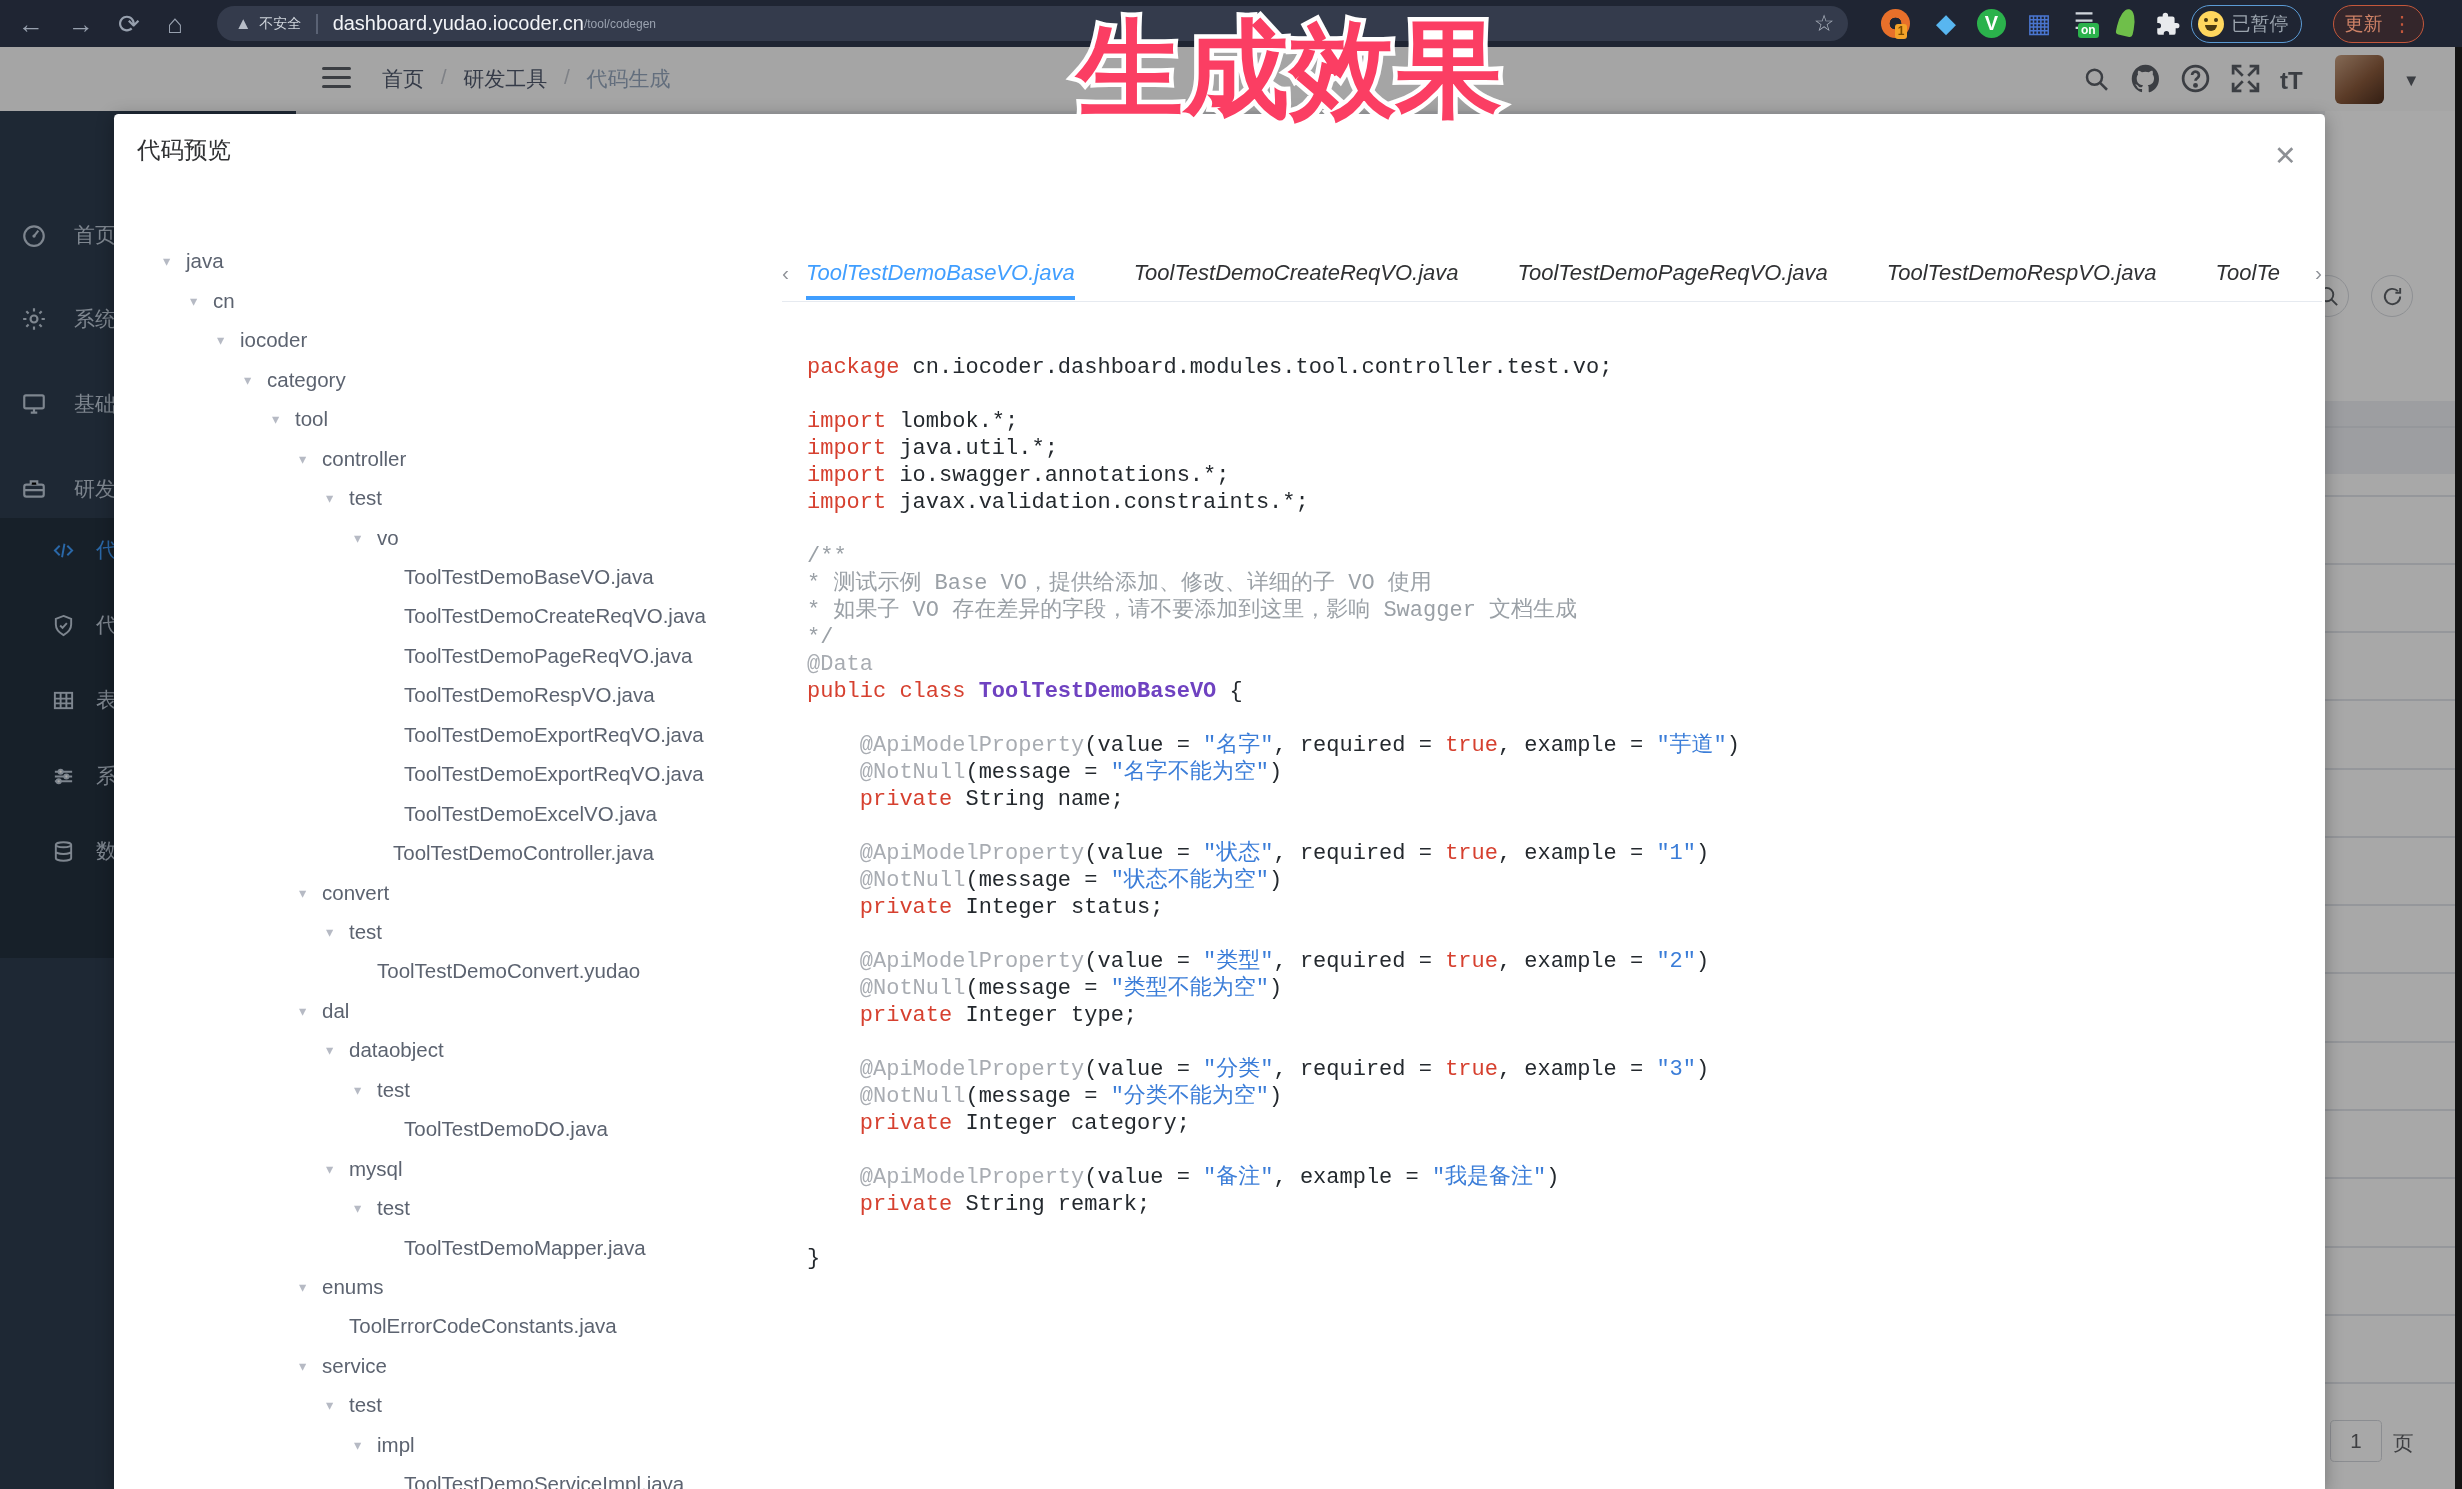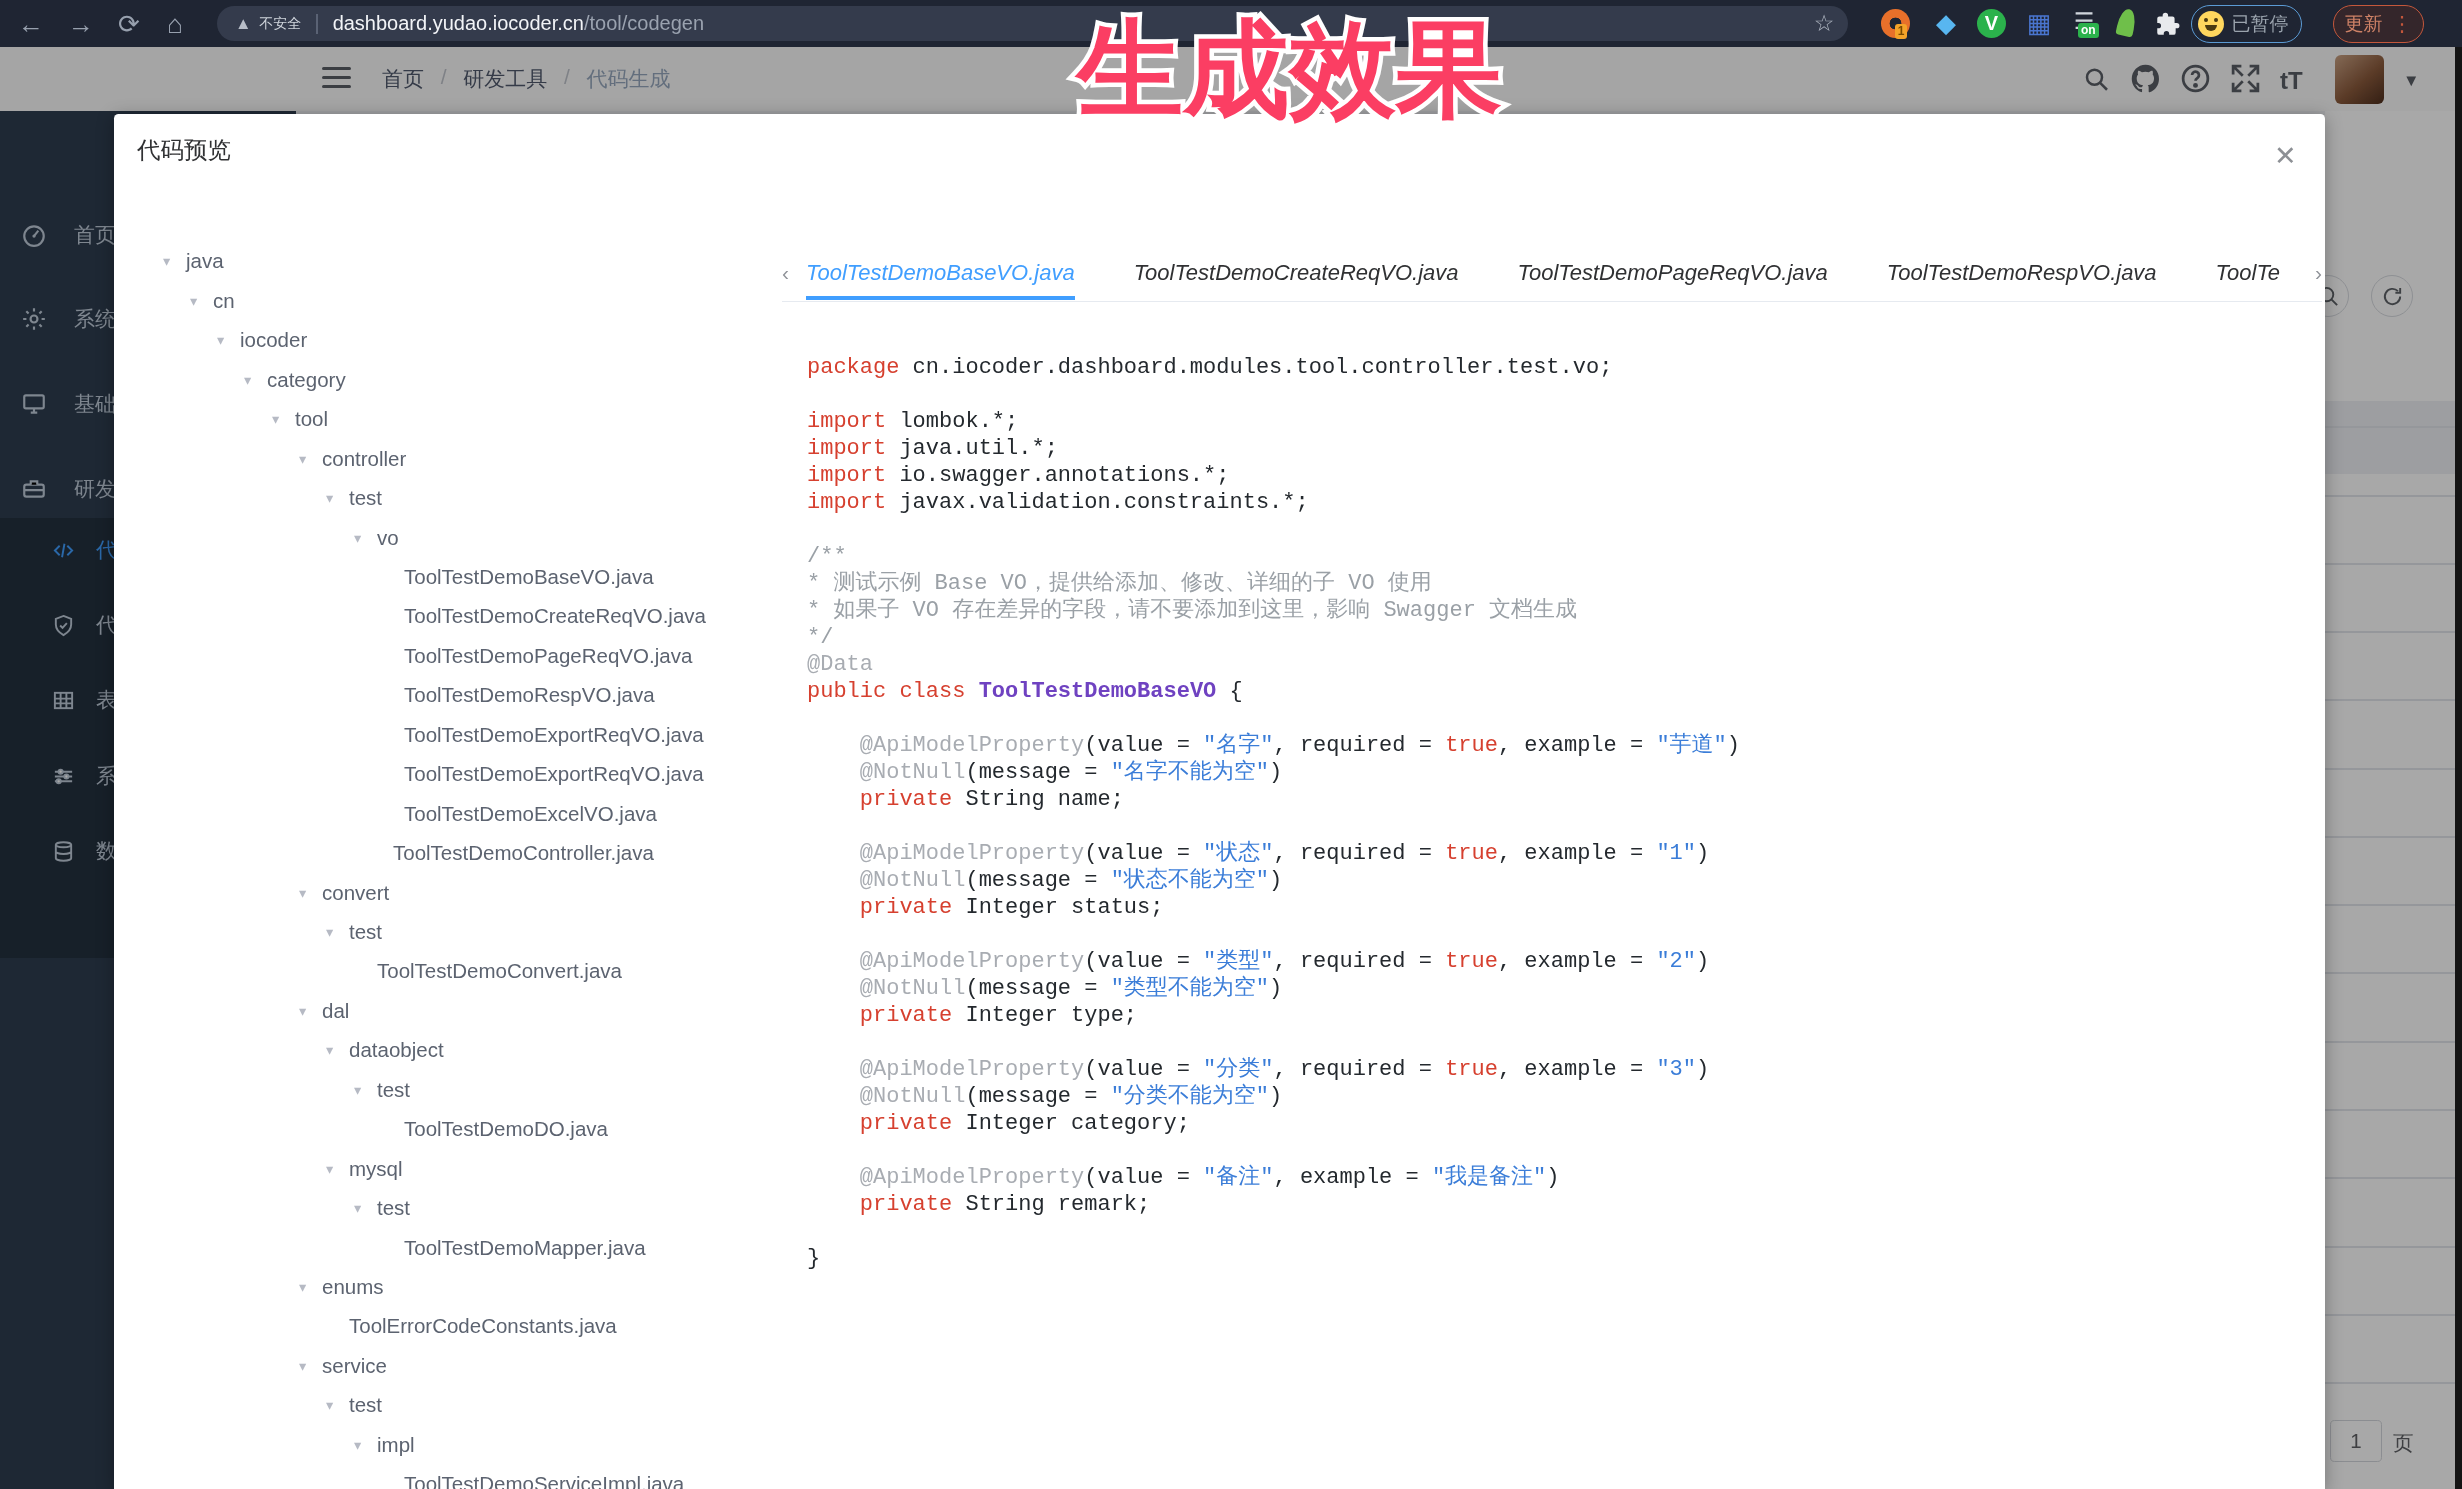--- a/index.html
+++ b/index.html
@@ -11,21 +11,21 @@
   #browser-bar { position:absolute; left:0; top:0; width:2462px; height:47px;
                  background:#1f2533; z-index:40; }
   .nav-ic { position:absolute; top:7.6px; font-size:26px; color:#97a0ae; line-height:32px; }
   #omnibox { position:absolute; left:217px; top:6px; width:1631px; height:35px;
              background:#343b4c; border-radius:17.4px; display:flex; align-items:center;
              padding:0 18px; }
   #omni-warn { color:#b7bdc7; font-size:16.7px; margin-right:7.6px; }
   #omni-sec  { color:#cfd4db; font-size:14px; }
   .omni-sep  { width:1.5px; height:20px; background:#5a6274; margin:0 15px; }
   #omni-host { color:#f2f4f7; font-size:20px; }
-  #omni-path { color:#9aa2af; font-size:20px; }
+  #omni-path { color:#9aa2af; font-size:12px; }
   #omni-star { position:absolute; right:13.7px; color:#aeb5c0; font-size:23px; }
   .ext { position:absolute; top:9px; width:29px; height:29px; border-radius:50%; }
   .badge { position:absolute; font-size:12px; font-weight:bold; border-radius:3px;
            padding:0 3px; line-height:15px; }
   #profile-pill { position:absolute; left:2191px; top:4.6px; height:38px; border:1.5px solid #5b9bd5;
                   border-radius:20px; display:flex; align-items:center; padding:0 12px 0 6px;
                   color:#9aa3ad; font-size:19px; gap:7.6px; }
   #update-btn { position:absolute; left:2333px; top:4.6px; height:38px; border:1.5px solid #c4573b;
                 border-radius:20px; background:#34262b; display:flex; align-items:center;
                 padding:0 10.6px; color:#cd8166; font-size:19px; gap:9px; }
@@ -344,21 +344,21 @@
         <div class="tree-row" style="top: 759px; left: 185px;">
           <span class="tree-caret">▾</span>
           <span class="tree-label">convert</span>
         </div>
         <div class="tree-row" style="top: 798px; left: 212px;">
           <span class="tree-caret">▾</span>
           <span class="tree-label">test</span>
         </div>
         <div class="tree-row" style="top: 837px; left: 240px;">
           <span class="tree-caret"></span>
-          <span class="tree-label">ToolTestDemoConvert.java</span>
+          <span class="tree-label">ToolTestDemoConvert.yudao</span>
         </div>
         <div class="tree-row" style="top: 877px; left: 185px;">
           <span class="tree-caret">▾</span>
           <span class="tree-label">dal</span>
         </div>
         <div class="tree-row" style="top: 916px; left: 212px;">
           <span class="tree-caret">▾</span>
           <span class="tree-label">dataobject</span>
         </div>
         <div class="tree-row" style="top: 956px; left: 240px;">

